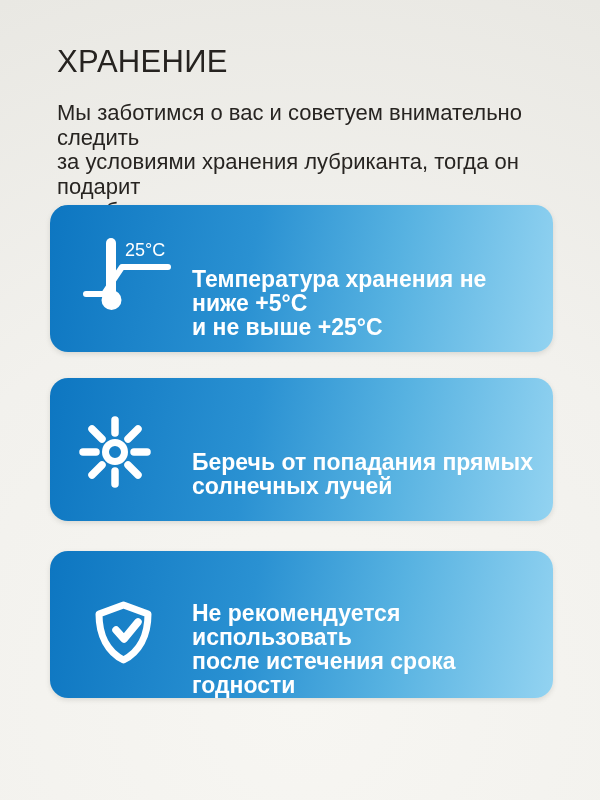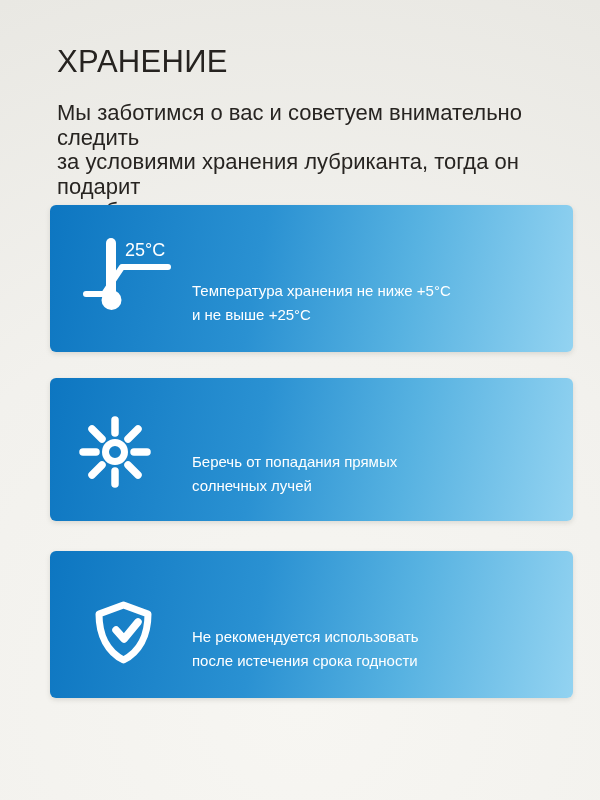--- a/index.html
+++ b/index.html
@@ -19,32 +19,31 @@
     font-size: 31px; font-weight: normal; color: #262320;
     letter-spacing: 0.3px;
   }
   .intro {
     position: absolute; left: 57px; top: 101px; width: 500px;
     font-size: 22px; line-height: 24.5px; font-weight: 500;
     color: #272421; white-space: pre-line;
   }
   .card {
     position: absolute; left: 50px; width: 503px; height: 147px;
-    border-radius: 6px;
+    border-radius: 18px;
     background: linear-gradient(100deg, #0d76c1 0%, #2a91d2 40%, #57b2e1 68%, #93d3f1 100%);
     box-shadow: 0 2px 5px rgba(100,100,90,0.18);
-    padding-left: 20px;
   }
   .card-1 { top: 205px; }
   .card-2 { top: 378px; height: 143px; }
   .card-3 { top: 551px; }
   .card-text {
     position: absolute; left: 142px; top: 0; bottom: 0; right: 20px;
     display: flex; flex-direction: column; justify-content: center;
-    font-size: 15px; font-weight: normal; line-height: 24px;
+    font-size: 23px; font-weight: bold; line-height: 24px;
     color: #ffffff; white-space: pre-line; margin-top: 48px;
   }
   .icon-wrap { position: absolute; }
   .icon-thermo { left: 30px; top: 26px; width: 145px; height: 100px; }
   .icon-sun    { left: 30px; top: 30px; width: 110px; height: 95px; }
   .icon-shield { left: 42px; top: 47px; width: 64px;  height: 68px; }
   .icon-wrap svg { display: block; width: 100%; height: 100%; overflow: visible; }
   .svg-label {
     font-family: "Liberation Sans", "DejaVu Sans", sans-serif;
     font-size: 18px; fill: #ffffff;

